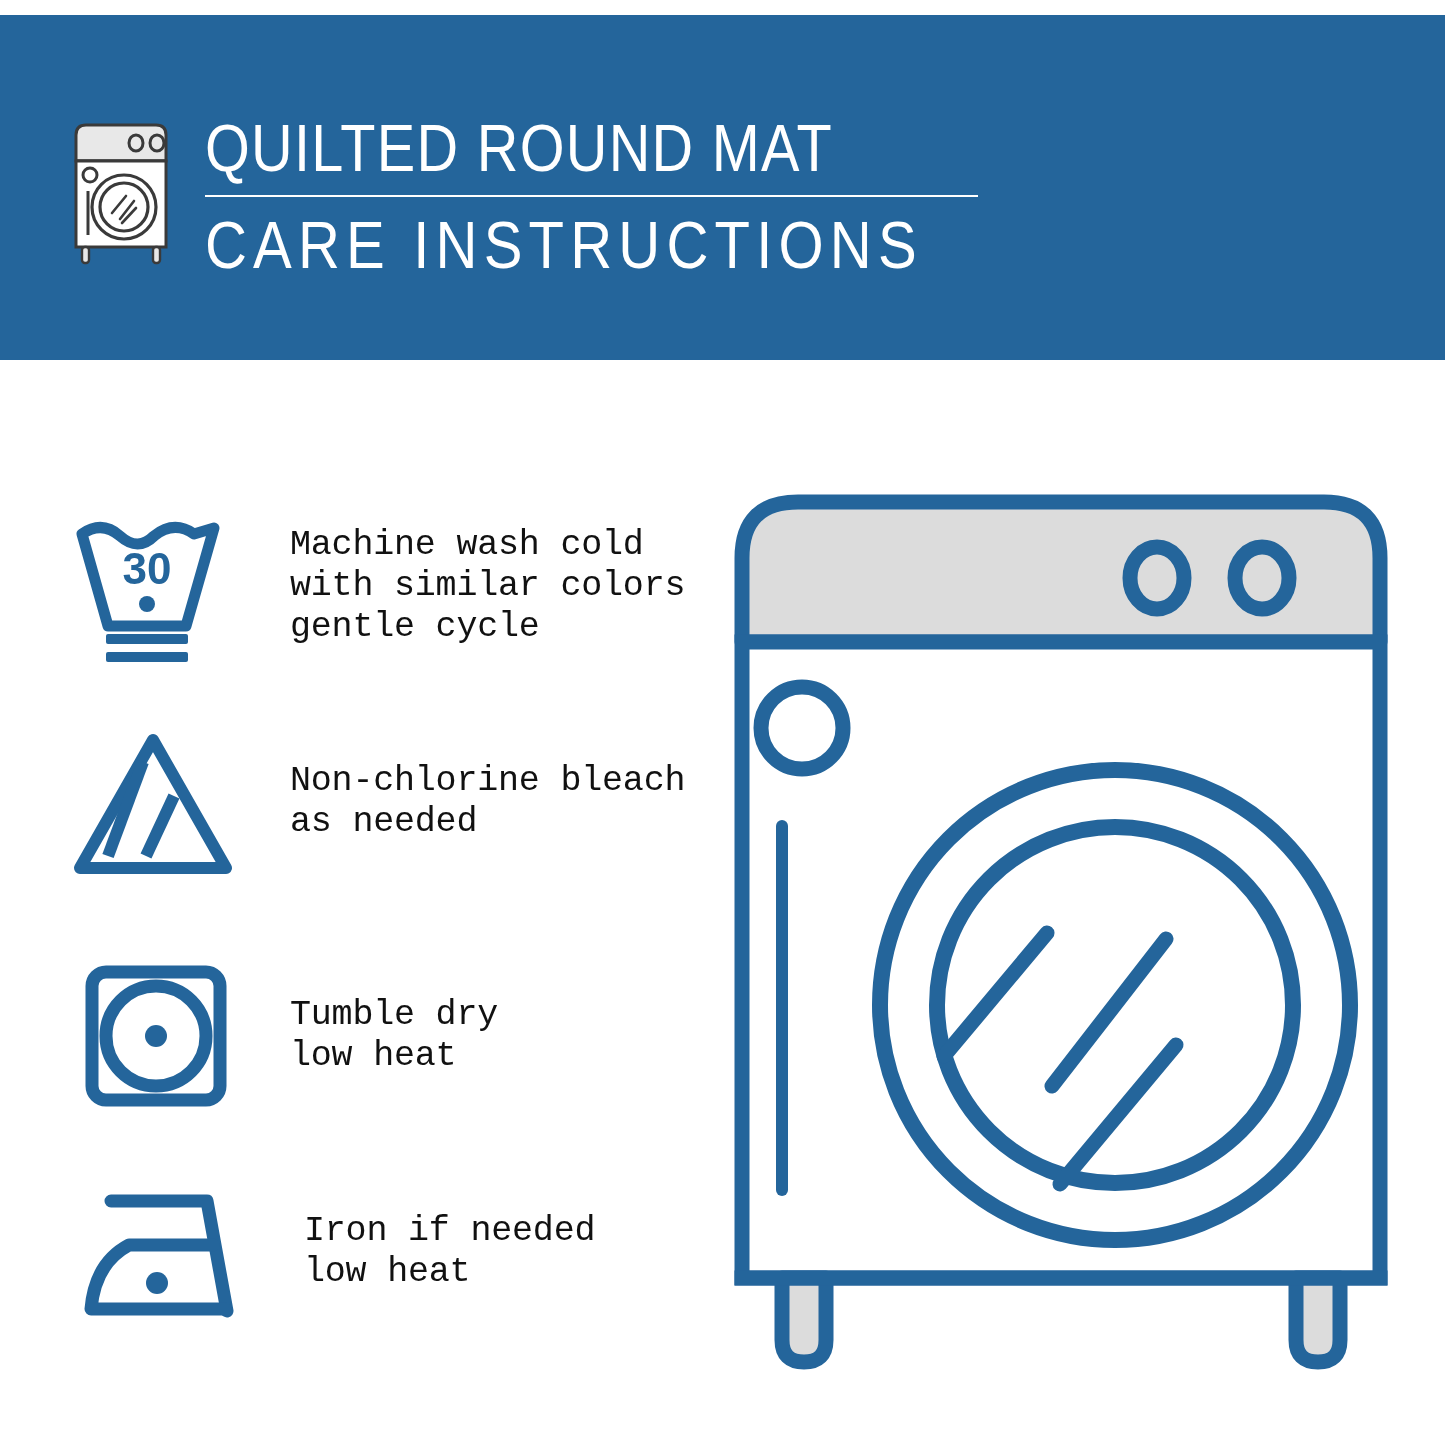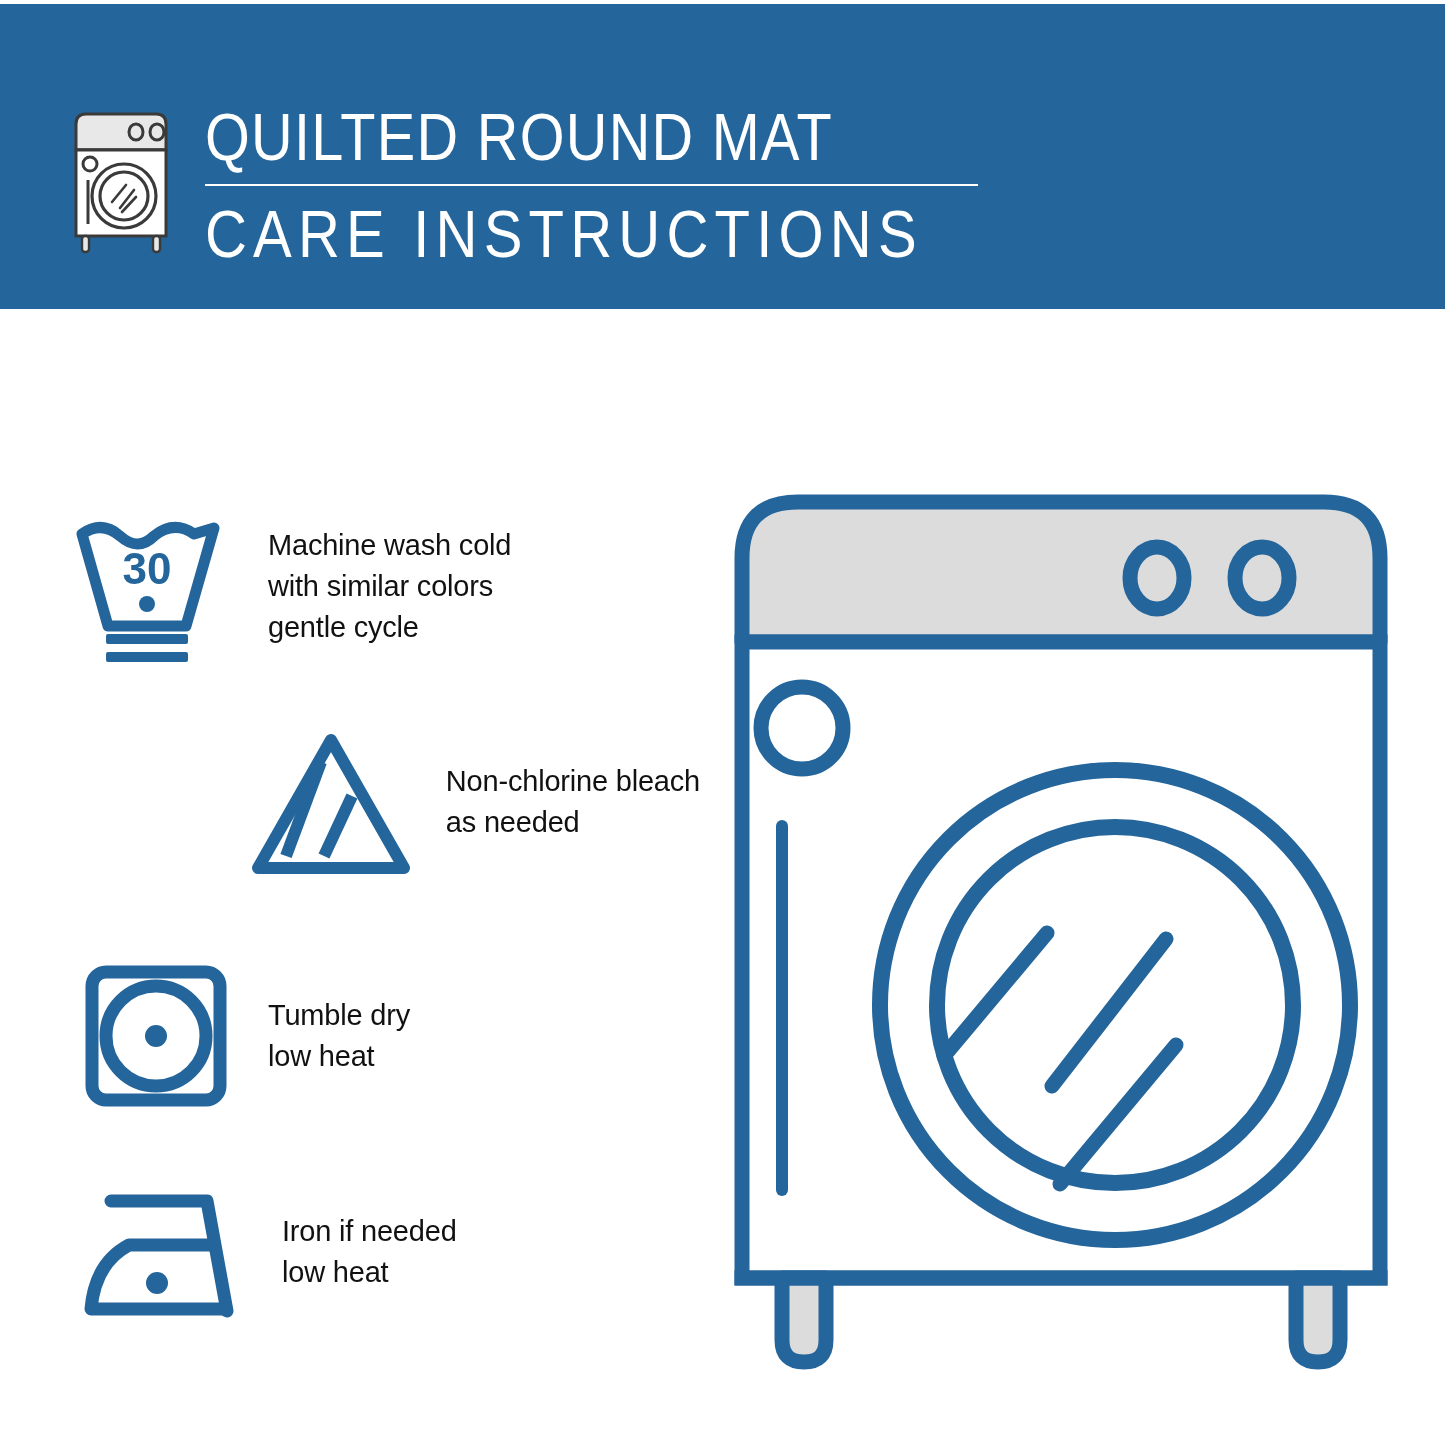--- a/index.html
+++ b/index.html
@@ -15,23 +15,23 @@
   #page {
     position: relative;
     width: 1445px;
     height: 1445px;
     background: #ffffff;
   }
 
   
   .header-band {
     position: absolute;
-    left: 0; top: 4px;
+    left: 0; top: 15px;
     width: 1445px;
-    height: 305px;
+    height: 345px;
     background: #24659b;
   }
 
   .header-logo {
     position: absolute;
     left: 62px;
     top: 104px;
     width: 118px;
     height: 150px;
   }
@@ -87,40 +87,41 @@
     position: absolute;
     left: 0;
     width: 700px;
     height: 200px;
     display: flex;
     align-items: center;
     gap: 20px;
   }
 
   .care-row.r0 { top: 0px; }
-  .care-row.r1 { top: 216px; justify-content: flex-end; }
+  .care-row.r1 { top: 216px; }
   .care-row.r2 { top: 450px; }
   .care-row.r3 { top: 666px; padding-left: 14px; }
 
   .care-icon {
     position: relative;
     width: 190px;
     min-width: 190px;
     height: 175px;
     margin-left: 58px;
     display: flex;
     align-items: center;
     justify-content: center;
   }
 
   .care-label {
-    font-family: Liberation Sans, sans-serif;
-    font-size: 29px;
+    font-family: Liberation Mono, monospace;
+    font-size: 35px;
     line-height: 41px;
     color: #111111;
+    margin-left: 22px;
     white-space: pre-line;
     letter-spacing: -0.2px;
   }
 
   
   .machine {
     position: absolute;
     left: 716px;
     top: 478px;
     width: 690px;

